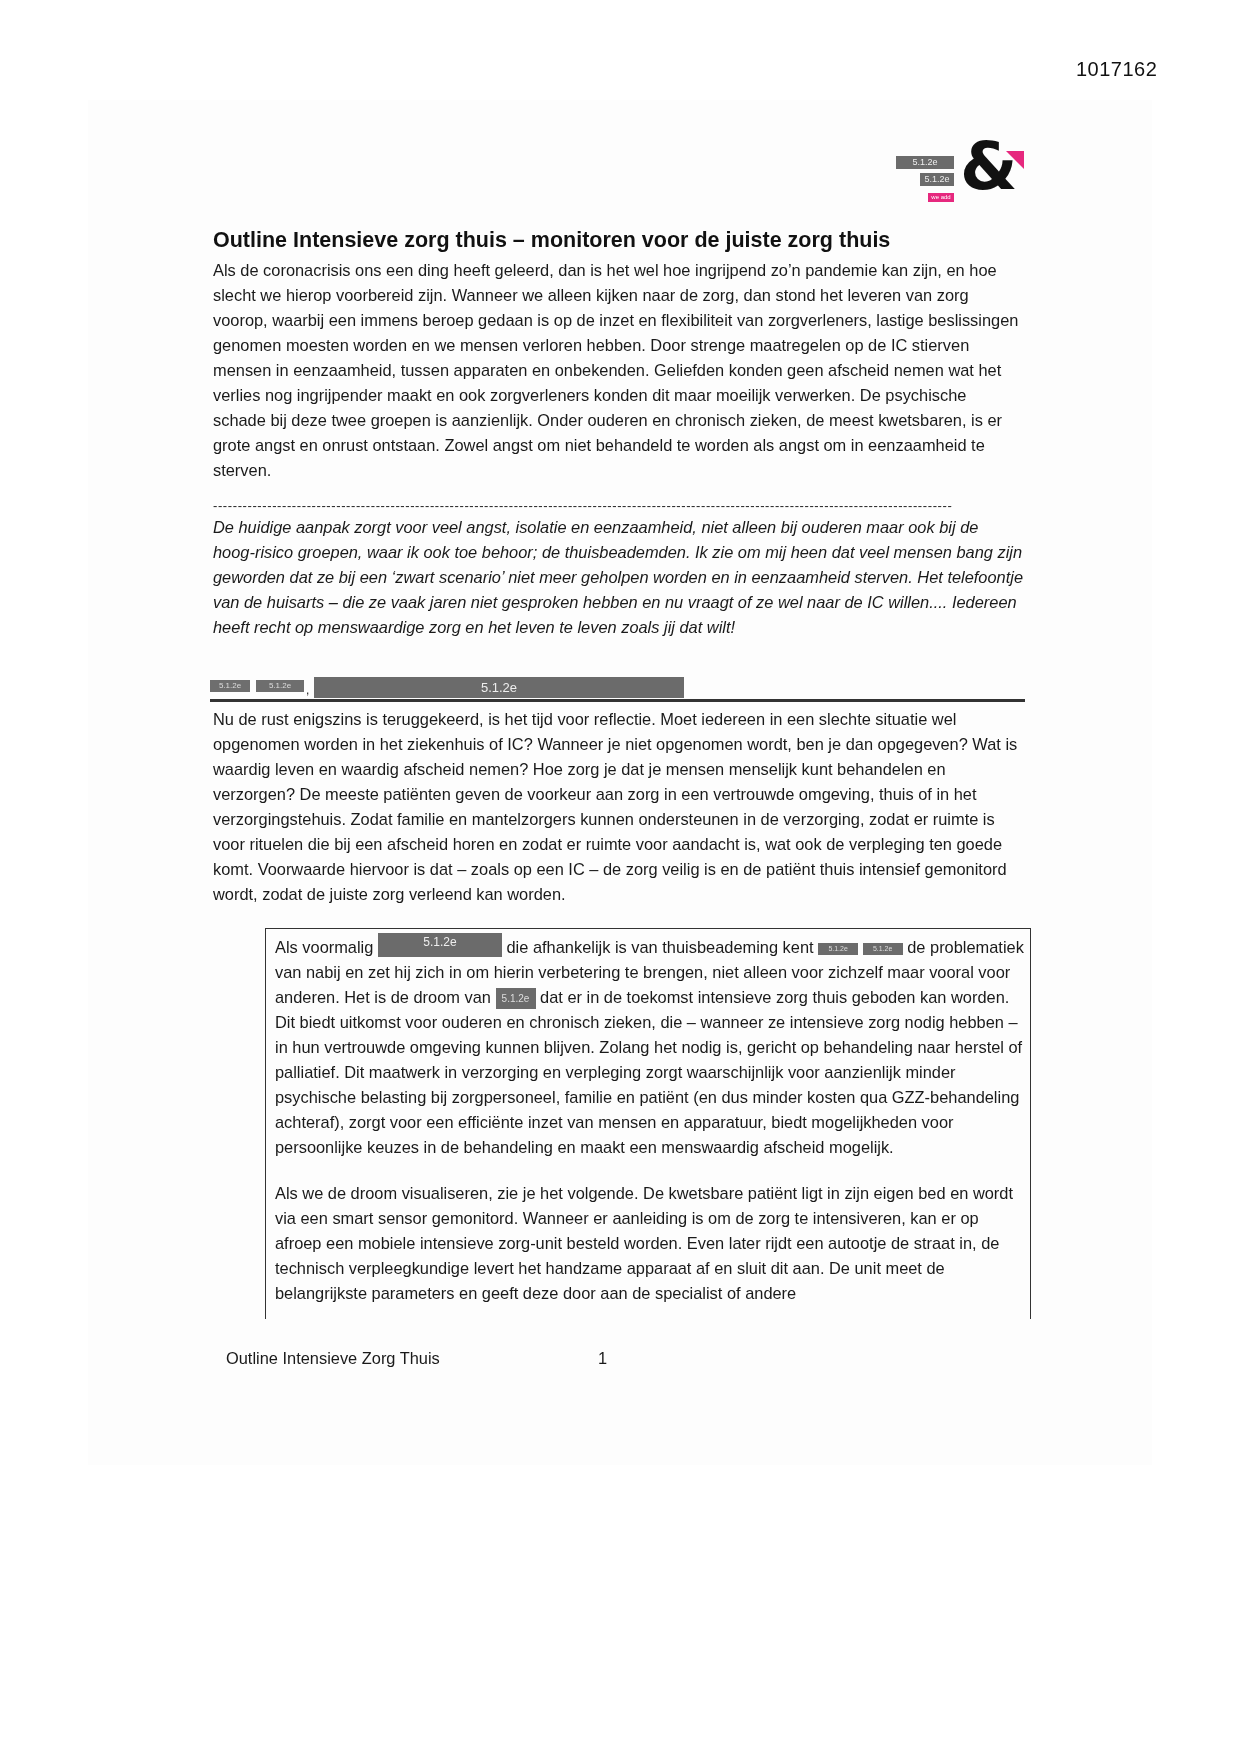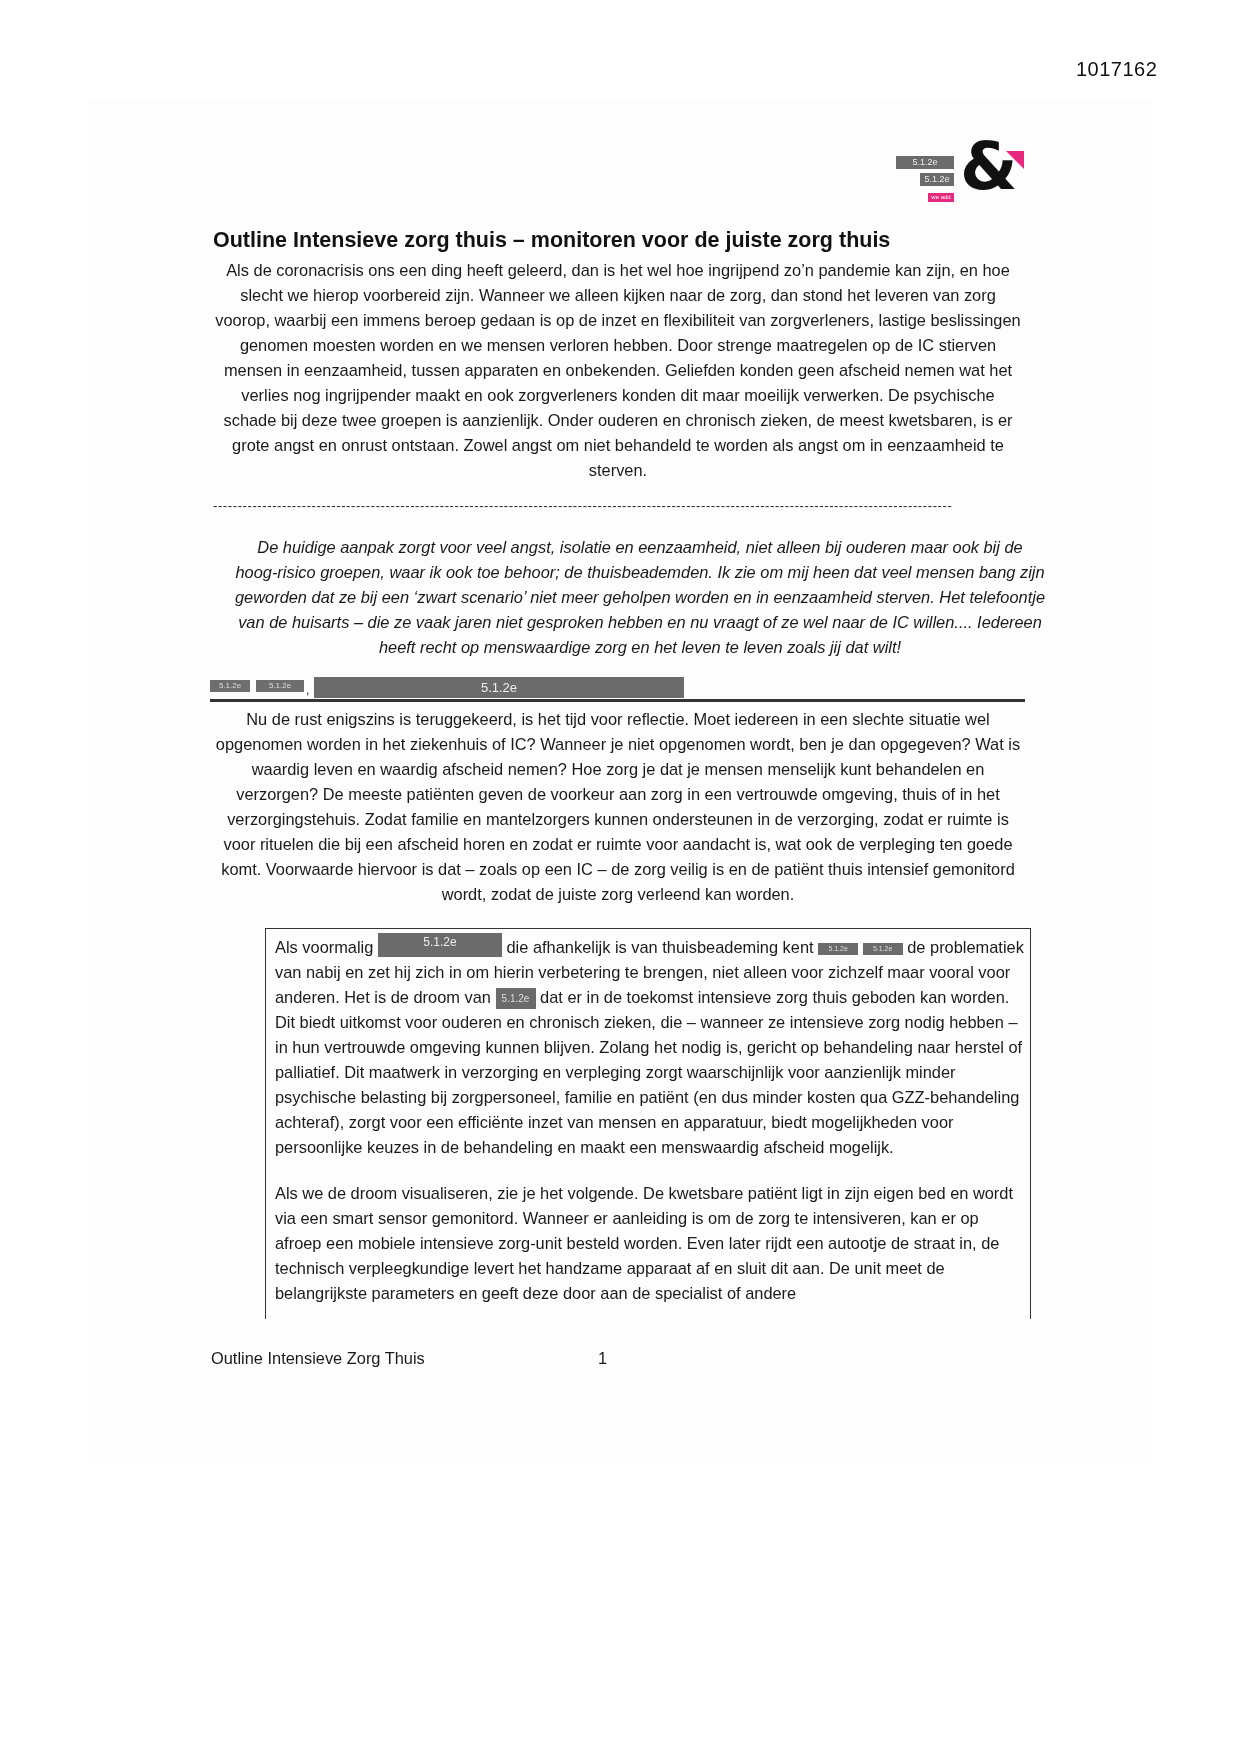--- a/index.html
+++ b/index.html
@@ -12,43 +12,43 @@
 
   .logo { position:absolute; left:896px; top:146px; width:140px; height:62px; }
   .logo .red1 { position:absolute; left:0; top:10px; width:58px; height:13px; background:#6b6b6b; color:#eee; font-size:9px; text-align:center; line-height:13px; }
   .logo .red2 { position:absolute; left:24px; top:27px; width:34px; height:13px; background:#6b6b6b; color:#eee; font-size:9px; text-align:center; line-height:13px; }
   .logo .tag { position:absolute; left:32px; top:47px; width:26px; height:9px; background:#e6287e; color:#fff; font-size:6px; text-align:center; line-height:9px; }
   .logo .amp { position:absolute; left:64px; top:-12px; font-family:"DejaVu Sans", sans-serif; font-weight:bold; font-size:66px; color:#111; line-height:1; }
   .logo .tri { position:absolute; left:110px; top:5px; width:0; height:0; border-left:18px solid transparent; border-top:18px solid #e6287e; }
 
   .title { position:absolute; left:213px; top:214px; font-size:21.5px; font-weight:bold; color:#111; white-space:nowrap;margin-top:14px; }
 
-  .para { position:absolute; left:213px; width:810px; font-size:16.4px; line-height:25px; color:#1a1a1a; margin:0;text-align:center; }
+  .para { position:absolute; left:213px; width:810px; font-size:16.4px; line-height:25px; color:#1a1a1a; margin:0; }
   .p1 { top:258px; }
   .dash { position:absolute; left:213px; top:500px; width:785px; height:12px; overflow:hidden; font-size:13px; line-height:12px; color:#222; white-space:nowrap; letter-spacing:0.6px; }
-  .p2 { top:535px; font-style:italic;margin-left:22px; }
+  .p2 { top:515px; font-style:italic; }
 
   .redrow { position:absolute; left:210px; top:677px; height:22px; width:815px; }
   .redsm { position:absolute; top:3px; height:12px; background:#6e6e6e; color:#ddd; font-size:8px; line-height:12px; text-align:center; }
   .redbig { position:absolute; left:104px; top:0; width:370px; height:21px; background:#6b6b6b; color:#eee; font-size:13px; line-height:21px; text-align:center; }
   .comma { position:absolute; left:96px; top:6px; font-size:12px; color:#222; }
   .rule { position:absolute; left:210px; top:699px; width:815px; height:3px; background:#333; }
 
   .p3 { top:707px; }
 
   .box { position:absolute; left:265px; top:928px; width:764px; height:390px; border:1.5px solid #333; border-bottom:none; background:#fdfdfd; }
   .bp { position:absolute; left:9px; width:750px; font-size:16.4px; line-height:25px; margin:0; color:#1a1a1a; }
   .bp1 { top:6px; }
   .bp2 { top:252px; }
   .rd { display:inline-block; background:#6b6b6b; color:#ddd; text-align:center; vertical-align:middle; }
   .rd-a { width:124px; height:24px; font-size:12px; line-height:18px; vertical-align:top; margin-top:-2px; color:#eee; }
   .rd-b { width:40px; height:12px; font-size:7px; line-height:12px; }
   .rd-c { width:40px; height:21px; font-size:10px; line-height:21px; }
 
-  .footer { position:absolute; left:211px; top:1349px; font-size:16.4px; color:#1a1a1a; }
+  .footer { position:absolute; left:226px; top:1349px; font-size:16.4px; color:#1a1a1a; }
   .footer-page { position:absolute; left:598px; top:1349px; font-size:16.4px; color:#1a1a1a; }
 </style>
 </head>
 <body>
 
 <div class="doc-id">1017162</div>
 
 <div class="page"></div>
 
 <div class="logo">

